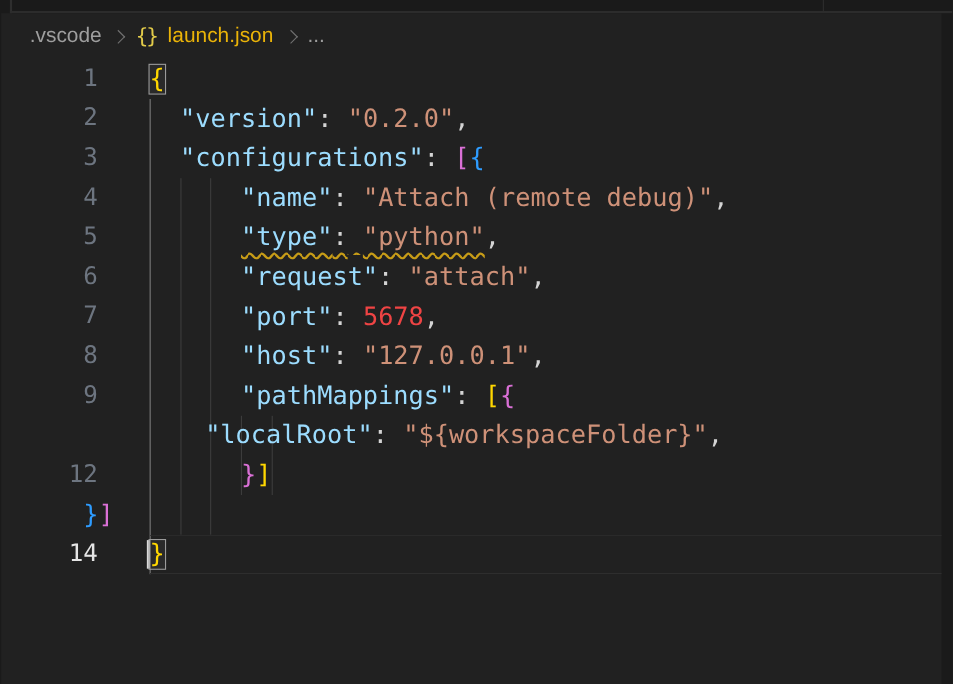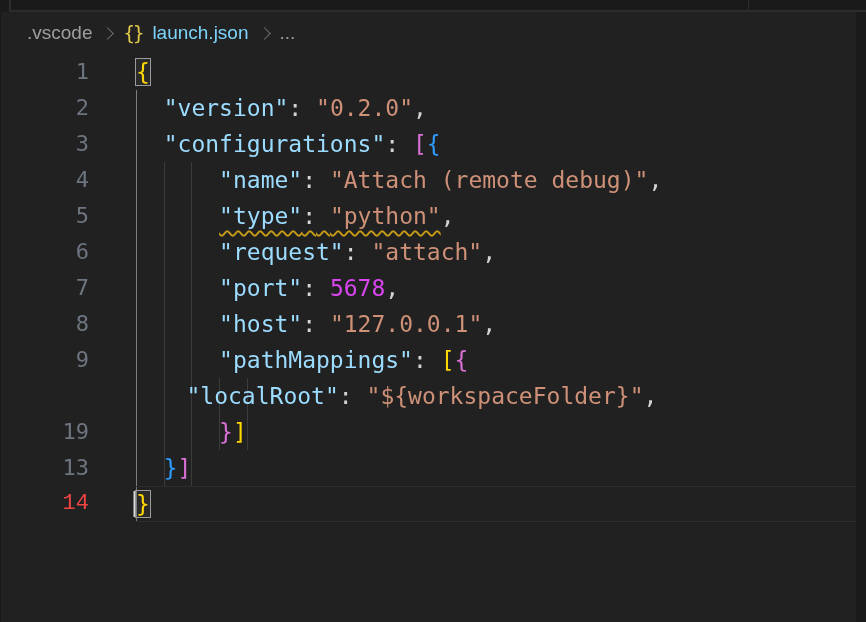--- a/index.html
+++ b/index.html
@@ -10,37 +10,37 @@
   }
   
   .v-divider{position:absolute;left:9px;top:0;width:2px;height:622px;background:#2e2e2e;}
   .h-divider{position:absolute;left:9px;top:10px;width:857px;height:2px;background:#2c2c2c;}
   .tab-sep{position:absolute;left:748px;top:0;width:1px;height:10px;background:#2e2e2e;}
   
   .editor{position:absolute;left:1px;top:12px;width:855px;height:610px;background:#212121;}
   
   .breadcrumb{height:42px;display:flex;align-items:center;padding-left:26px;font-size:19px;color:#9e9e9e;}
   .bc-item{white-space:nowrap;}
-  .bc-file{color:#7dd3fc;text-align:right;}
+  .bc-file{color:#eab308;text-align:right;}
   .bc-chev{width:8px;height:8px;border-top:1.6px solid #707070;border-right:1.6px solid #707070;
            transform:rotate(45deg);margin:0 11px;flex:0 0 auto;}
   .bc-json-icon{color:#e2cb4a;font-family:"DejaVu Sans Mono",monospace;font-size:19px;margin-right:10px;letter-spacing:-2px;}
   
   .code-wrap{position:relative;}
   .row{height:36px;line-height:36px;display:flex;white-space:pre;
        font-family:"DejaVu Sans Mono",monospace;font-size:23px;position:relative;z-index:1;}
   .num{flex:0 0 88px;text-align:right;color:#6d7580;font-size:22px;}
-  .row.active .num{color:#ef4444;font-family:Liberation Mono, monospace;}
+  .row.active .num{color:#e5e5e5;}
   .code{flex:1;margin-left:47px;}
   .row.active .code{box-shadow:inset 0 1px 0 #2e2e2e, inset 0 -1px 0 #2e2e2e;}
   .tk-ws{color:#d4d4d4;}
   .tk-pun{color:#d4d4d4;}
   .tk-key{color:#9cdcfe;}
   .tk-str{color:#ce9178;}
-  .tk-num{color:#d946ef;}
+  .tk-num{color:#ef4444;}
   .tk-b1{color:#ffd700;}
   .tk-b2{color:#da70d6;}
   .tk-b3{color:#2e9cff;}
   .match{outline:1.5px solid #9b9b9b;outline-offset:0px;background:rgba(130,130,130,0.10);}
   .caret{box-shadow:-2.5px 0 0 #d9d9d9;}
   .squiggle{text-decoration:underline wavy #c79c17;text-decoration-thickness:1.7px;
             text-underline-offset:6px;text-decoration-skip-ink:none;}
   .guide{position:absolute;width:1px;background:#3c3c3c;z-index:0;}
   .guide.active{background:#7c7c7c;}
 </style>
@@ -69,17 +69,17 @@
       <div class="row"><span class="num">1</span><div class="code"><span class="tk-b1 match">{</span></div></div>
       <div class="row"><span class="num">2</span><div class="code"><span class="tk-ws">  </span><span class="tk-key">"version"</span><span class="tk-pun">:</span><span class="tk-ws"> </span><span class="tk-str">"0.2.0"</span><span class="tk-pun">,</span></div></div>
       <div class="row"><span class="num">3</span><div class="code"><span class="tk-ws">  </span><span class="tk-key">"configurations"</span><span class="tk-pun">:</span><span class="tk-ws"> </span><span class="tk-b2">[</span><span class="tk-b3">{</span></div></div>
       <div class="row"><span class="num">4</span><div class="code"><span class="tk-ws">      </span><span class="tk-key">"name"</span><span class="tk-pun">:</span><span class="tk-ws"> </span><span class="tk-str">"Attach (remote debug)"</span><span class="tk-pun">,</span></div></div>
       <div class="row"><span class="num">5</span><div class="code"><span class="tk-ws">      </span><span class="squiggle"><span class="tk-key">"type"</span><span class="tk-pun">:</span><span class="tk-ws"> </span><span class="tk-str">"python"</span></span><span class="tk-pun">,</span></div></div>
       <div class="row"><span class="num">6</span><div class="code"><span class="tk-ws">      </span><span class="tk-key">"request"</span><span class="tk-pun">:</span><span class="tk-ws"> </span><span class="tk-str">"attach"</span><span class="tk-pun">,</span></div></div>
       <div class="row"><span class="num">7</span><div class="code"><span class="tk-ws">      </span><span class="tk-key">"port"</span><span class="tk-pun">:</span><span class="tk-ws"> </span><span class="tk-num">5678</span><span class="tk-pun">,</span></div></div>
       <div class="row"><span class="num">8</span><div class="code"><span class="tk-ws">      </span><span class="tk-key">"host"</span><span class="tk-pun">:</span><span class="tk-ws"> </span><span class="tk-str">"127.0.0.1"</span><span class="tk-pun">,</span></div></div>
       <div class="row"><span class="num">9</span><div class="code"><span class="tk-ws">      </span><span class="tk-key">"pathMappings"</span><span class="tk-pun">:</span><span class="tk-ws"> </span><span class="tk-b1">[</span><span class="tk-b2">{</span></div></div>
       <div class="row"><div class="code"><span class="tk-ws">          </span><span class="tk-key">"localRoot"</span><span class="tk-pun">:</span><span class="tk-ws"> </span><span class="tk-str">"${workspaceFolder}"</span><span class="tk-pun">,</span></div></div>
-      <div class="row"><span class="num">19</span><div class="code"><span class="tk-ws">      </span><span class="tk-b2">}</span><span class="tk-b1">]</span></div></div>
-      <div class="row"><span class="num">13</span><div class="code"><span class="tk-ws">  </span><span class="tk-b3">}</span><span class="tk-b2">]</span></div></div>
+      <div class="row"><span class="num">12</span><div class="code"><span class="tk-ws">      </span><span class="tk-b2">}</span><span class="tk-b1">]</span></div></div>
+      <div class="row"><div class="code"><span class="tk-ws">  </span><span class="tk-b3">}</span><span class="tk-b2">]</span></div></div>
       <div class="row active"><span class="num">14</span><div class="code"><span class="tk-b1 match caret">}</span></div></div>
     </div>
 </div>
 
 </body></html>

